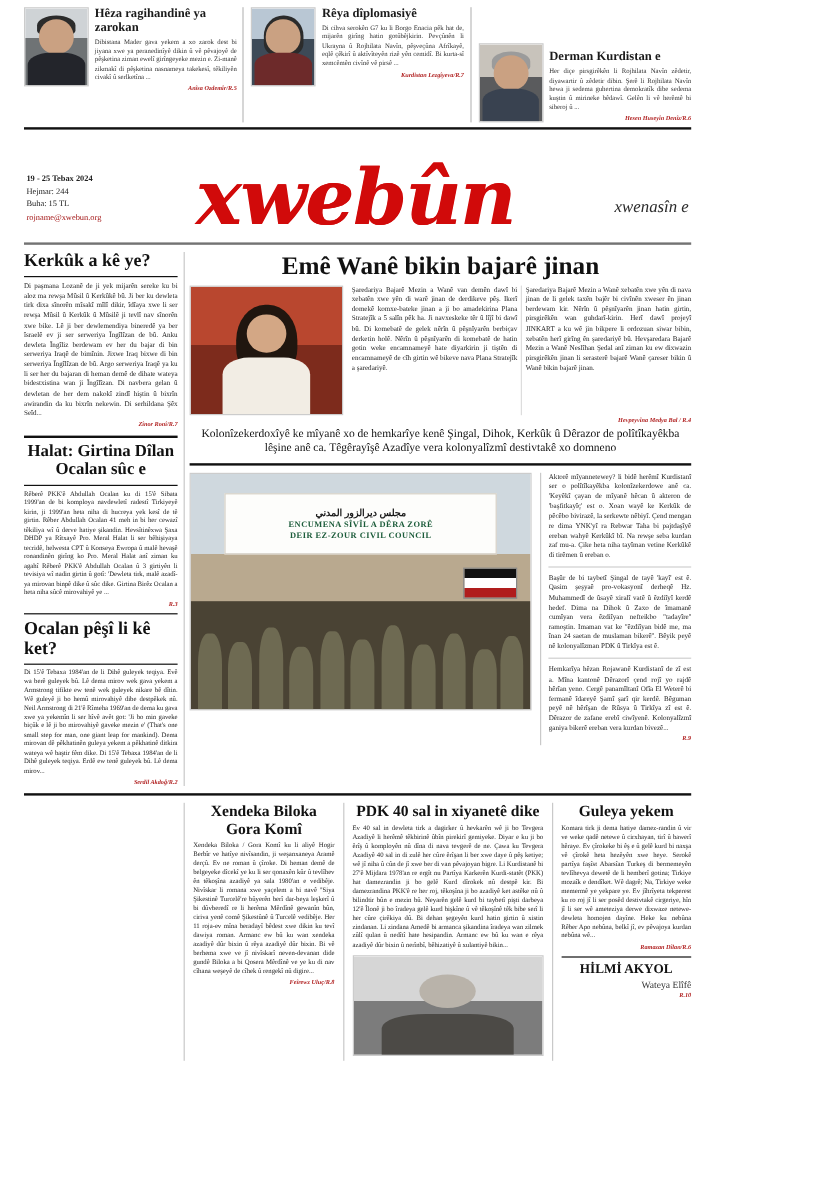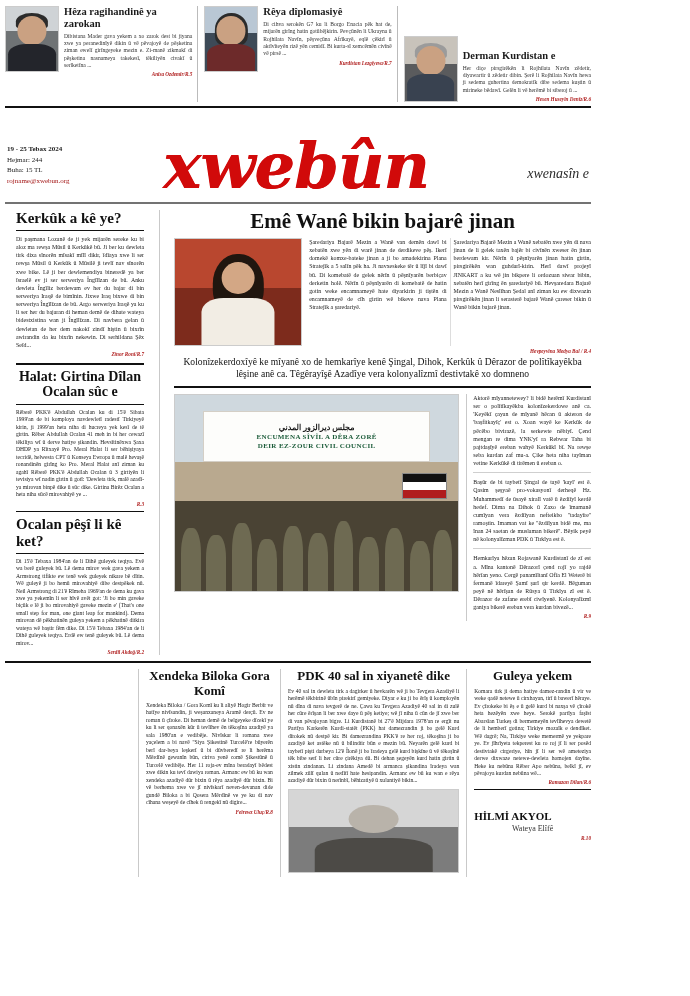--- a/index.html
+++ b/index.html
@@ -5,21 +5,21 @@
   * { box-sizing: border-box; }
   body {
     margin: 0;
     width: 690px;
     height: 996px;
     background: #ffffff;
     font-family: "Liberation Serif", serif;
     color: #111;
     overflow: hidden;
   }
-  .page { width: 596px; height: 996px; position: relative; padding: 0 5px; }
+  .page { width: 596px; height: 996px; position: relative; padding: 0 20px; }
 
   
   .topstrip {
     display: flex;
     gap: 6px;
     border-bottom: 2px solid #111;
     padding: 6px 0 4px 0;
     height: 108px;
   }
   .teaser {
@@ -93,21 +93,21 @@
     letter-spacing: -1px;
     text-shadow: 0.5px 0 0 #d10a0a;
   }
   .mast-right {
     width: 112px; text-align: right; padding-bottom: 14px;
     font-family: "Liberation Serif", serif;
     font-style: italic; font-size: 14px; color: #2a2a2a;
   }
 
   
-  .cols { display: flex; gap: 15px; padding-top: 6px; margin-left: 11px; }
+  .cols { display: flex; gap: 5px; padding-top: 6px; }
   .colL { width: 128px; flex: 0 0 128px; }
   .colC { flex: 1 1 auto; }
   .rule-v { width: 1px; background: #c9c9c9; }
   .kerkuk-title {
     font-size: 15px; font-weight: bold; margin: 0 0 4px 0;
     border-bottom: 1px solid #111; padding-bottom: 3px;
   }
   .body-txt { font-size: 5.9px; line-height: 1.38; text-align: justify; color: #222; }
   .body-txt.sm { font-size: 5.6px; line-height: 1.34; }
   .byline { font-size: 5.2px; font-style: italic; color: #b02020; text-align: right; font-weight: bold; margin-top: 2px; }
@@ -164,22 +164,22 @@
   }
 
   
   .bottom { display: flex; gap: 7px; padding-top: 6px; border-top: 2px solid #111; margin-top: 6px; }
   .b-col { flex: 1 1 0; }
   .b-title { font-size: 13px; font-weight: bold; text-align: center; line-height: 1.1; margin: 0 0 4px 0; }
   .small-photo { position: relative; width: 100%; height: 84px; overflow: hidden; border: 1px solid #ccc; margin: 4px 0; }
   .sp-bw { position: absolute; inset: 0; background: linear-gradient(#d9d6d1 0 45%, #7f7c77 45% 100%); filter: grayscale(1); }
   .sp-h { position: absolute; left: 50%; top: 18%; width: 30%; height: 34%; transform: translateX(-50%); background: #b9b3aa; border-radius: 50%; }
   .sp-b { position: absolute; left: 50%; bottom: 0; width: 70%; height: 42%; transform: translateX(-50%); background: #4c4a46; border-radius: 34% 34% 0 0; }
-  .author-name { font-size: 11px; font-weight: bold; margin: 20px 0 2px 0; }
-  .author-sub { font-size: 8px; text-align: center; color: #333; }
+  .author-name { font-size: 11px; font-weight: bold; text-align: center; margin: 4px 0 2px 0; }
+  .author-sub { font-size: 8px; text-align: right; color: #333; }
   .rule-h { height: 1px; background: #111; margin: 4px 0; }
   .divider-thin { height: 1px; background: #cfcfcf; margin: 5px 0; }
 </style>
 </head>
 <body>
 
 <div class="page">
 
   <div class="topstrip">
     <div class="teaser">

